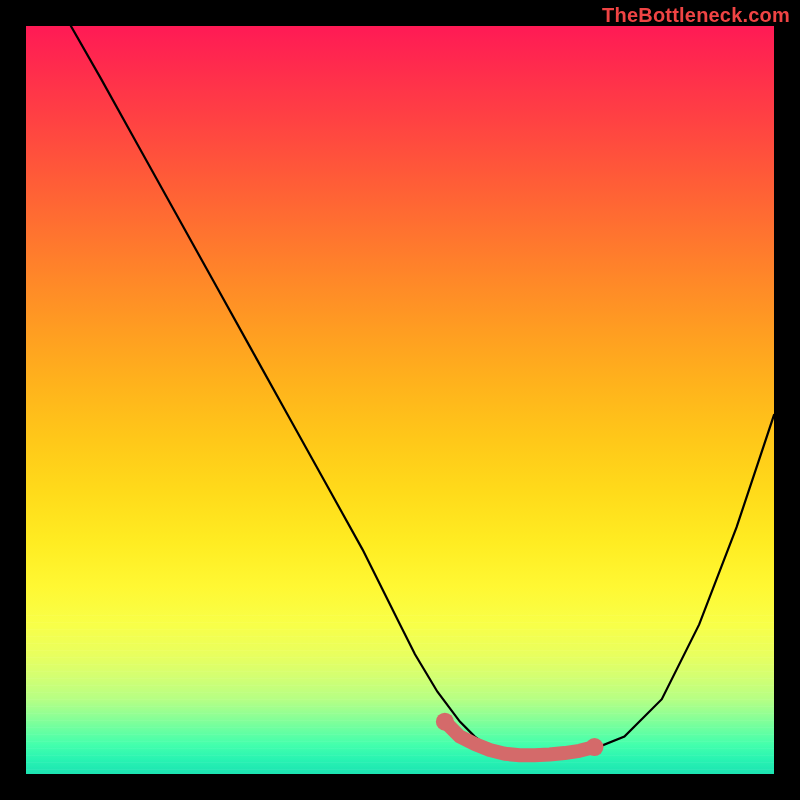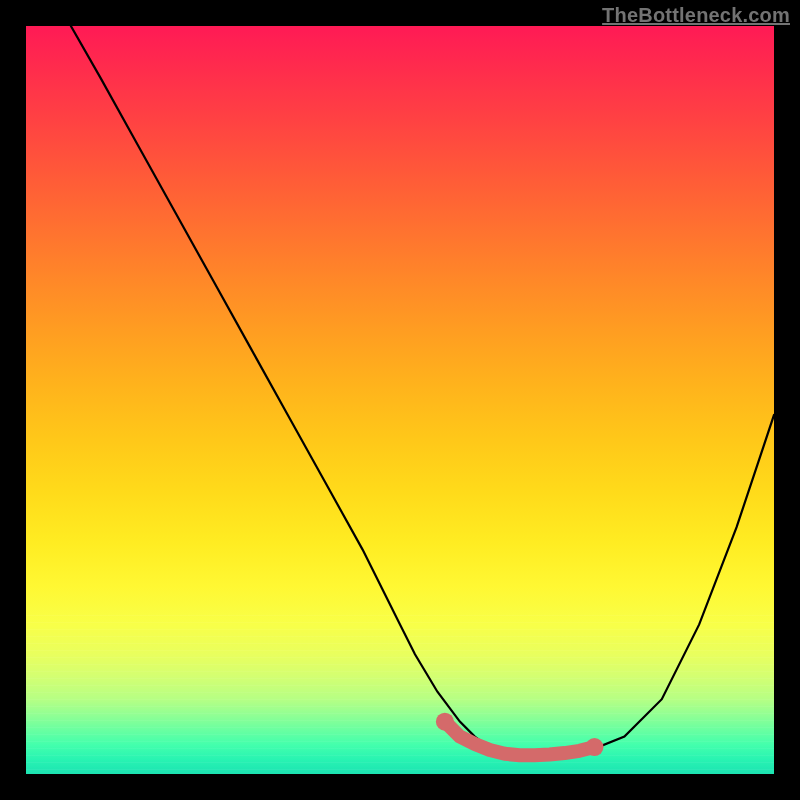--- a/index.html
+++ b/index.html
@@ -69,26 +69,25 @@
   .curve-svg {
     position: absolute;
     inset: 0;
     width: 100%;
     height: 100%;
   }
   .watermark {
     position: absolute;
     top: 4px;
     right: 10px;
-    color: #737373;
+    color: #ef4444;
     font-size: 20px;
     font-weight: 600;
     letter-spacing: 0.2px;
     user-select: none;
-    text-decoration: underline;
   }
 </style>
 </head>
 <body>
 
 <div class="stage">
   <div class="watermark">TheBottleneck.com</div>
 
   <div class="plot">
     <div class="gradient"></div>

